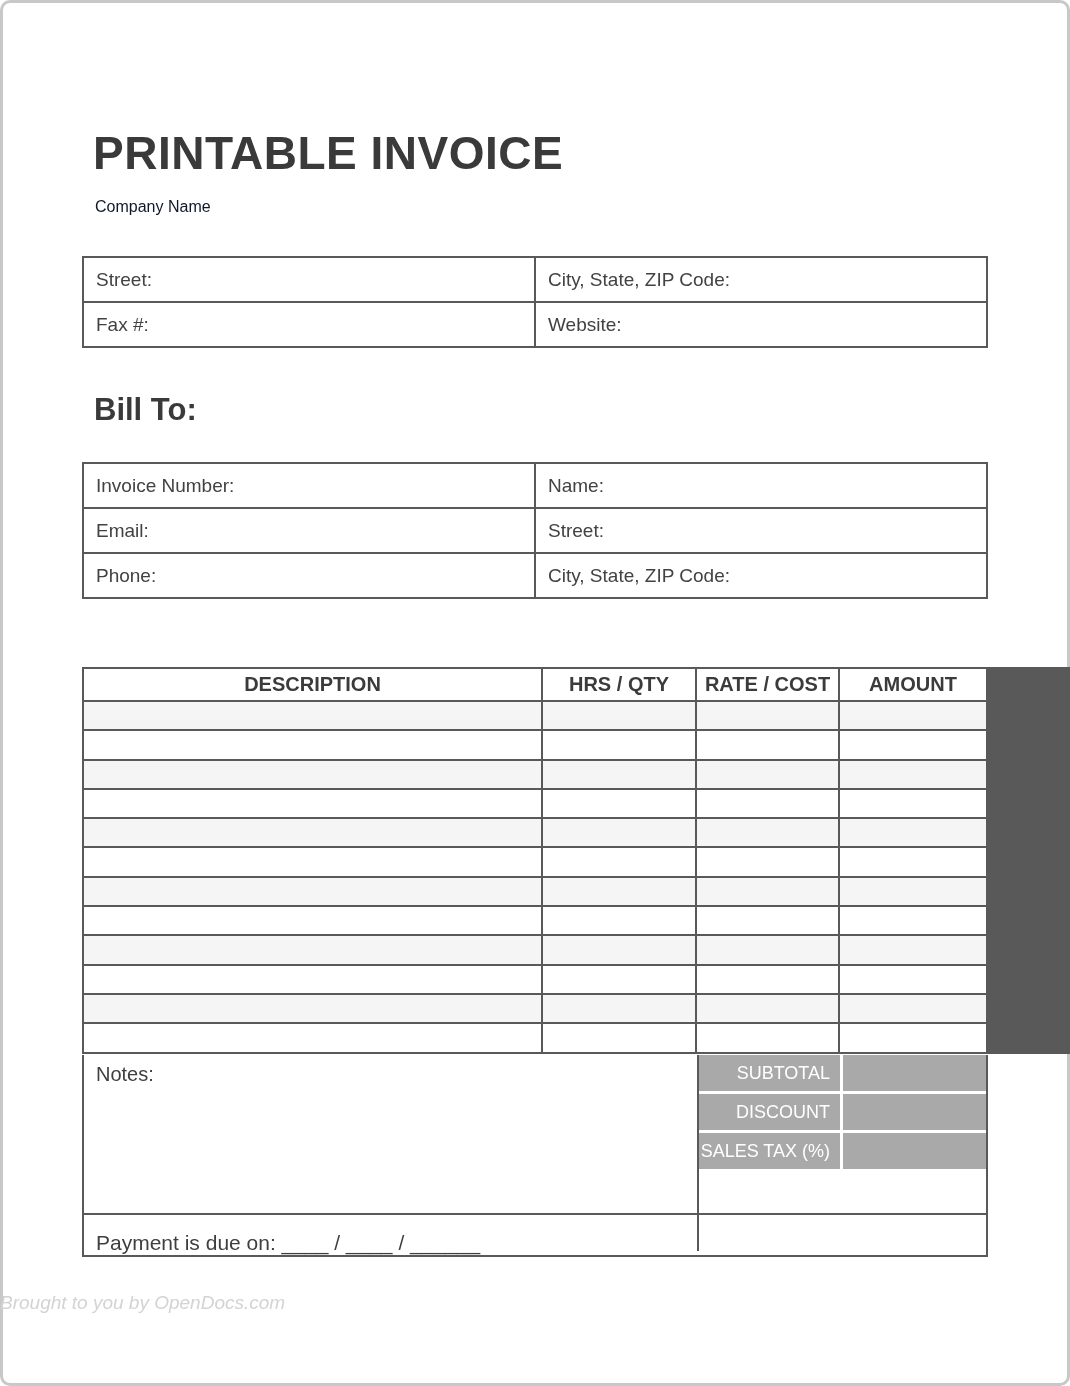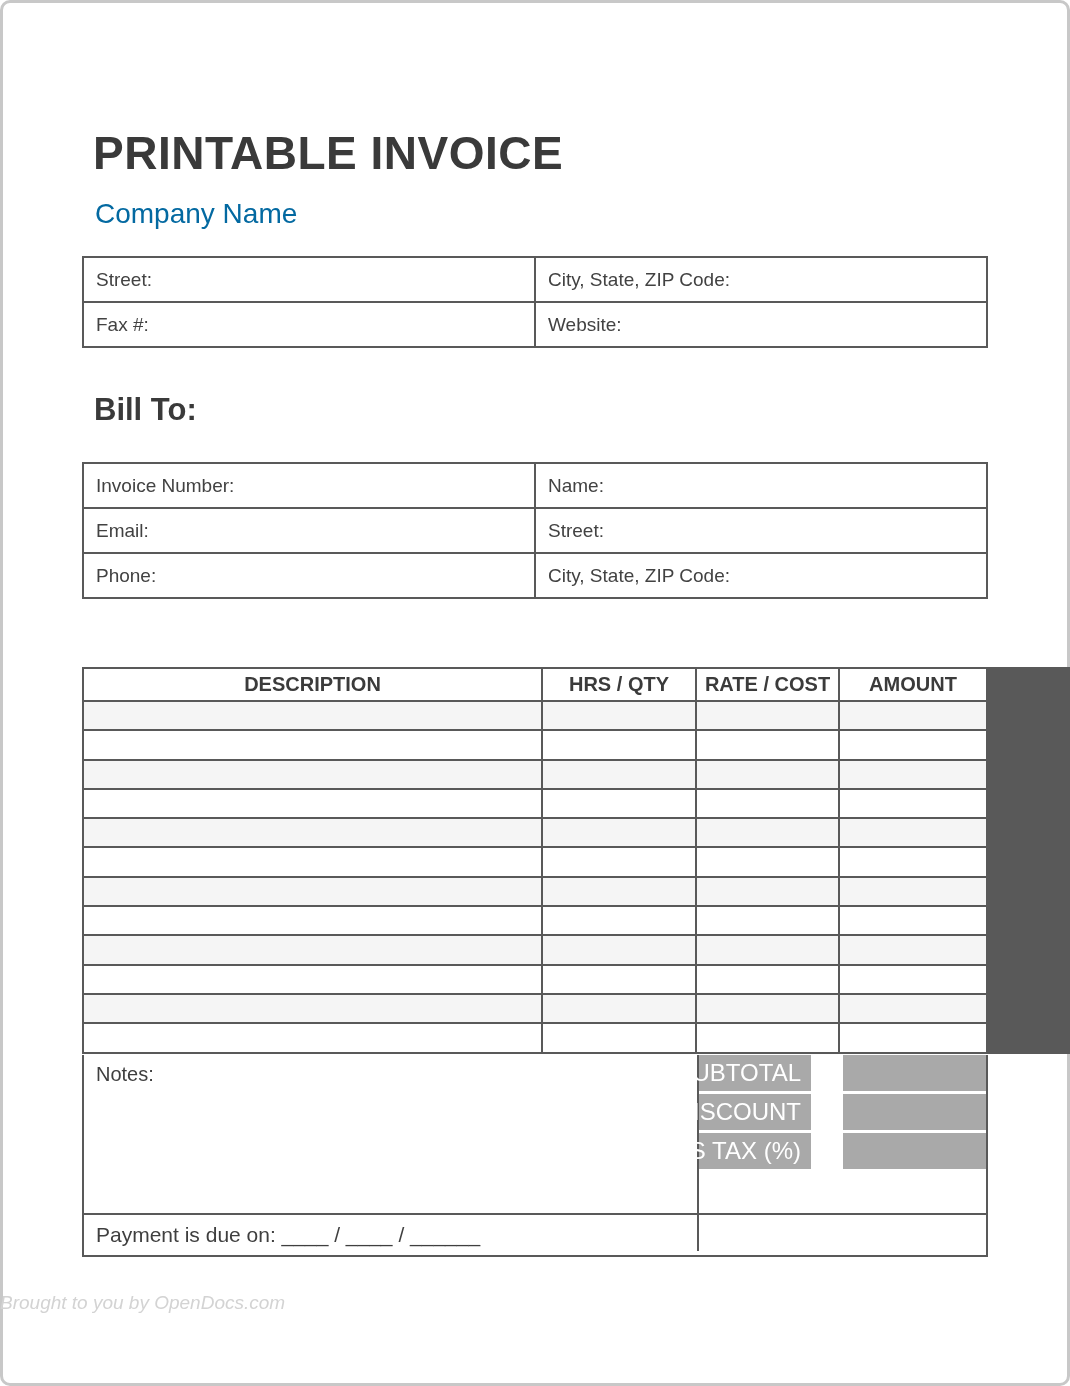--- a/index.html
+++ b/index.html
@@ -9,21 +9,21 @@
   }
   .page-frame {
     position:absolute; inset:0; border:3px solid #c8c8c8; border-radius:10px;
     box-sizing:border-box; pointer-events:none;
   }
   .title {
     position:absolute; left:93px; top:126px; font-size:46px; font-weight:700;
     color:#3a3a3a; letter-spacing:0.5px;
   }
   .company-name {
-    position:absolute; left:95px; top:198px; font-size:28px; color:#0369a1;
+    position:absolute; left:95px; top:198px; font-size:16px; color:#0f172a;
   }
   
   .info-table {
     position:absolute; left:82px; width:906px; background:#595959;
     display:grid; grid-template-columns:1fr 1fr; gap:2px; padding:2px;
     box-sizing:border-box;
   }
   .info-table .cell {
     background:#ffffff; height:43px; display:flex; align-items:center;
     padding-left:12px; font-size:19px; color:#424242;
@@ -56,32 +56,32 @@
   }
   .notes-cell {
     position:absolute; left:0; top:0; width:615px; height:196px;
     box-sizing:border-box; border-right:2px solid #595959;
     padding:8px 0 0 12px; font-size:20px; color:#3f3f3f;
   }
   .summary-area { position:absolute; left:615px; top:0; right:0; height:158px; }
   .sum-row { position:absolute; left:0; right:0; height:36px; }
   .sum-row.r0 { top:0; } .sum-row.r1 { top:39px; } .sum-row.r2 { top:78px; }
   .sum-label {
-    position:absolute; left:0; top:0; width:112px; height:36px;
-    background:#a9a9a9; color:#ffffff; font-size:24px; box-sizing:border-box;
+    position:absolute; left:0; top:0; width:141px; height:36px;
+    background:#a9a9a9; color:#ffffff; font-size:18px; box-sizing:border-box;
     display:flex; align-items:center; justify-content:flex-end; padding-right:10px;
     white-space:nowrap;
   }
   .sum-value {
     position:absolute; left:144px; right:0; top:0; height:36px; background:#a9a9a9;
   }
   .payment-row {
     position:absolute; left:0; right:0; top:158px; height:42px;
     box-sizing:border-box; border-top:2px solid #595959;
-    display:flex; align-items:center; padding-left:12px;
+    display:flex; align-items:flex-end; padding-left:12px;
     font-size:21px; color:#3f3f3f;
   }
   .footer {
     position:absolute; left:0; width:100%; top:1292px; text-align:left;
     font-style:italic; font-size:19px; color:#d3d3d3;
   }
 </style>
 </head>
 <body>
 

